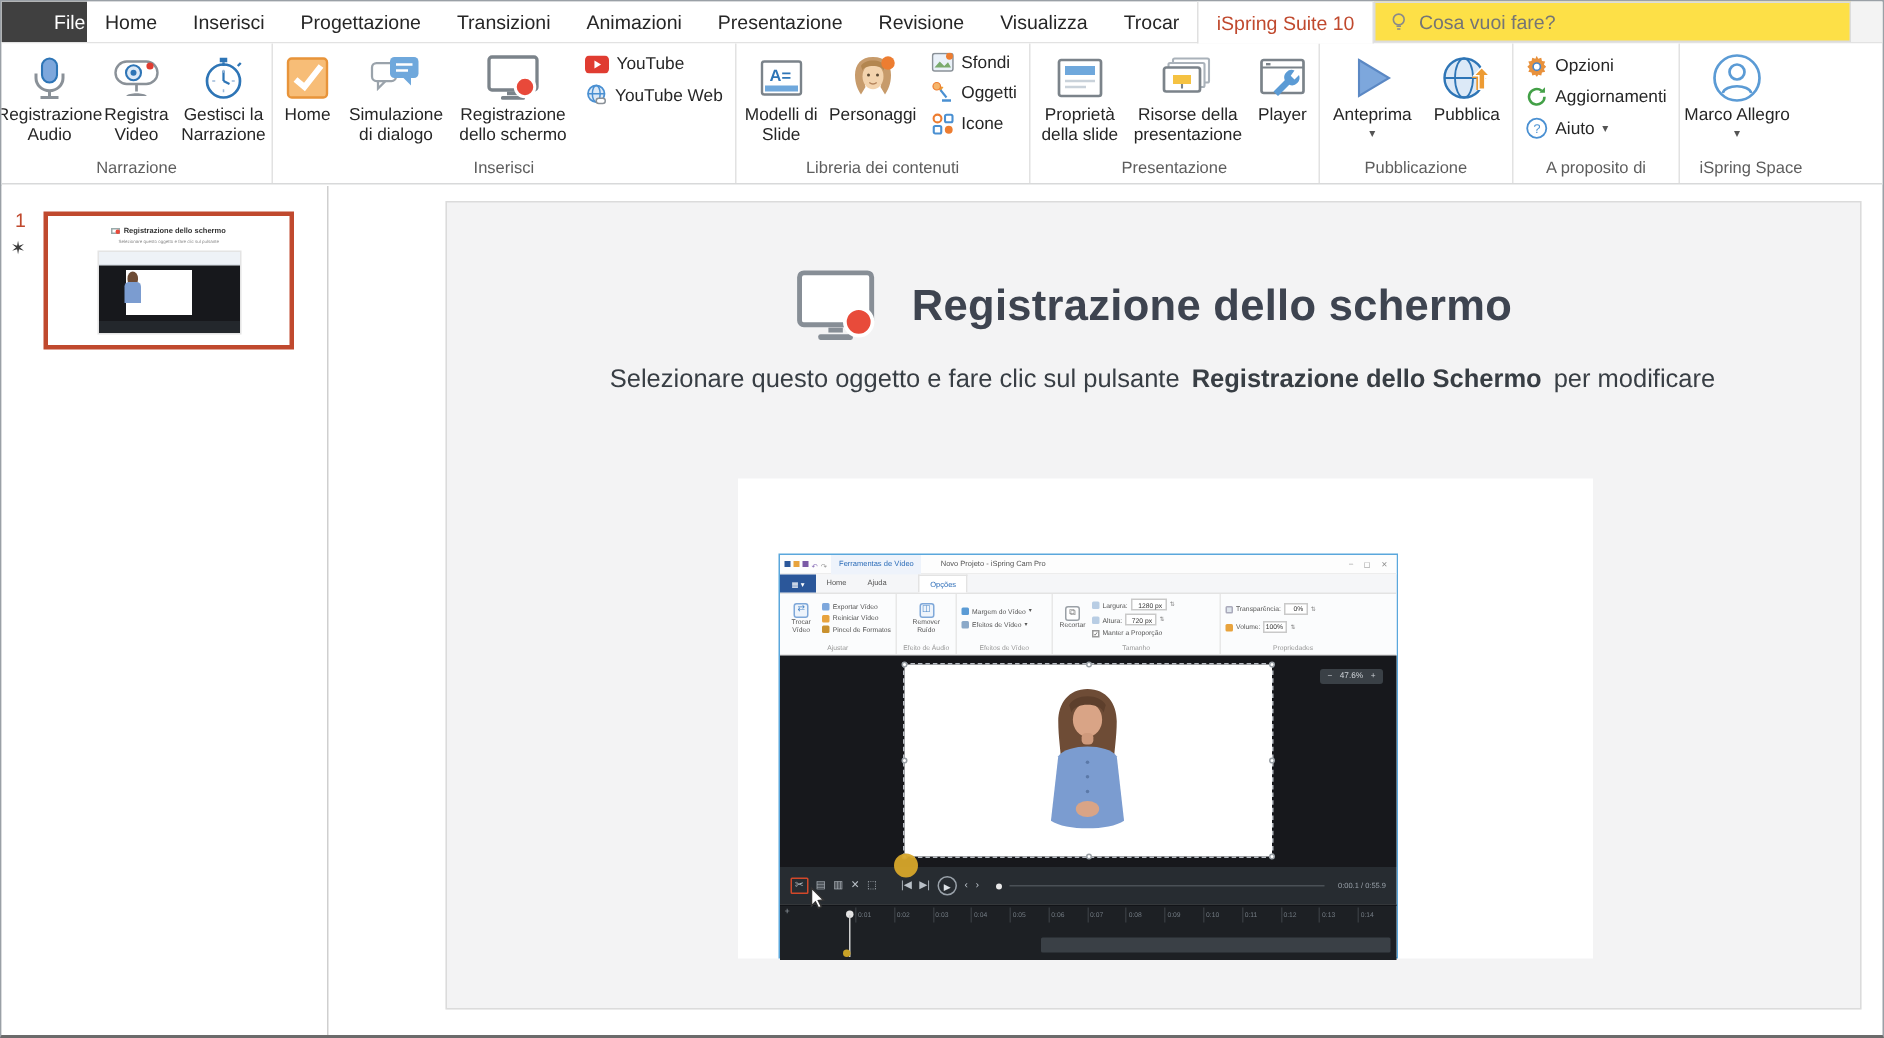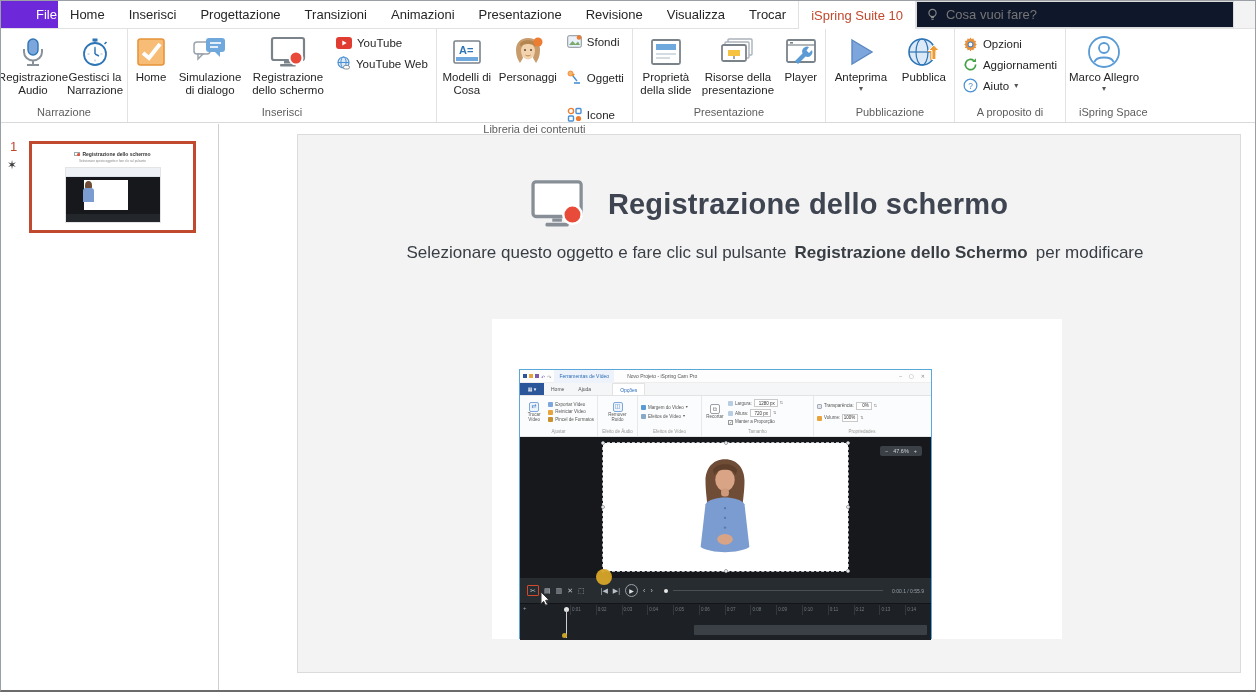--- a/index.html
+++ b/index.html
@@ -4,26 +4,26 @@
 <style>
   * { margin:0; padding:0; box-sizing:border-box; }
   html,body { background:#e8e8e8; }
   body { font-family:"Liberation Sans", sans-serif; }
   #window { position:relative; width:1256px; height:692px; background:#fff;
             border:1px solid #9aa0a6; border-bottom:2px solid #6b6b6b; overflow:hidden; }
 
   
   .menubar { position:absolute; top:0; left:0; right:0; height:28px; display:flex; align-items:stretch;
              background:#fff; border-bottom:1px solid #e2e2e2; }
-  .file-tab { background:#6d28d9; color:#fff; width:57px; display:flex; align-items:center; justify-content:center;
+  .file-tab { background:#404040; color:#fff; width:57px; display:flex; align-items:center; justify-content:center;
               font-size:13px; cursor:default;padding-left:34px; }
   .mitem { padding:0 12px; display:flex; align-items:center; font-size:13px; color:#262626; white-space:nowrap; }
   .mitem.active { color:#c0492e; background:#fff; border-left:1px solid #e0e0e0; border-right:1px solid #e0e0e0;
                   margin-bottom:-1px; z-index:2; }
-  .searchbox { width:318px; background:#0f172a; border:1px solid #dcdcdc; display:flex; align-items:center;
+  .searchbox { width:318px; background:#fde047; border:1px solid #dcdcdc; display:flex; align-items:center;
                padding:0 9px; gap:7px; margin:0; }
   .searchbox svg { flex:0 0 auto; }
   .searchbox input { border:none; background:transparent; font-size:13px; color:#6d6d6d; width:100%; outline:none;
                      font-family:"Liberation Sans", sans-serif; }
   .menufill { flex:1; background:#f3f3f3; }
 
   
   .ribbon { position:absolute; top:28px; left:0; right:0; height:94px; background:#fff;
             border-bottom:1px solid #d8d9da; display:flex; }
   .rgroup { display:flex; flex-direction:column; border-right:1px solid #e2e2e2; padding:0 1px; }
@@ -162,20 +162,33 @@
           <span class="ricon">
             <svg width="32" height="32" viewBox="0 0 32 32">
                 <rect x="11" y="3" width="10" height="16" rx="5" fill="#7da7dc" stroke="#2e75b6" stroke-width="1.4"></rect>
                 <path d="M7 13v3a9 8.5 0 0 0 18 0v-3" fill="none" stroke="#8a9198" stroke-width="2"></path>
                 <line x1="16" y1="25" x2="16" y2="28" stroke="#8a9198" stroke-width="2"></line>
                 <line x1="10" y1="29" x2="22" y2="29" stroke="#8a9198" stroke-width="2"></line>
               </svg>
           </span>
           <span>Registrazione Audio</span>
         </div>
+        <div class="rbig" style="width:54px">
+          <span class="ricon">
+            <svg width="34" height="32" viewBox="0 0 34 32">
+                <rect x="3" y="5" width="28" height="15" rx="7.5" fill="#fff" stroke="#8a9198" stroke-width="1.6"></rect>
+                <circle cx="15" cy="12.5" r="5" fill="#dce9f7" stroke="#2e75b6" stroke-width="1.4"></circle>
+                <circle cx="15" cy="12.5" r="2" fill="#2e75b6"></circle>
+                <circle cx="26" cy="8" r="2.4" fill="#e03c31"></circle>
+                <line x1="17" y1="20" x2="17" y2="25" stroke="#8a9198" stroke-width="1.8"></line>
+                <path d="M10 28c2-2.5 12-2.5 14 0z" fill="#8a9198"></path>
+              </svg>
+          </span>
+          <span>Registra Video</span>
+        </div>
         <div class="rbig">
           <span class="ricon">
             <svg width="32" height="32" viewBox="0 0 32 32">
                 <circle cx="16" cy="18" r="11" fill="#fff" stroke="#2e75b6" stroke-width="1.8"></circle>
                 <rect x="13.5" y="2.5" width="5" height="3" fill="#2e75b6"></rect>
                 <line x1="16" y1="5.5" x2="16" y2="8" stroke="#2e75b6" stroke-width="1.6"></line>
                 <line x1="25.5" y1="8" x2="27.5" y2="6" stroke="#2e75b6" stroke-width="1.6"></line>
                 <line x1="16" y1="18" x2="16" y2="11" stroke="#2e75b6" stroke-width="1.5"></line>
                 <line x1="16" y1="18" x2="20" y2="20" stroke="#2e75b6" stroke-width="1.5"></line>
                 <line x1="16" y1="10.5" x2="16" y2="12.5" stroke="#9cb8d8" stroke-width="1"></line>
@@ -250,37 +263,37 @@
     <div class="rgroup">
       <div class="ritems">
         <div class="rbig" style="width:58px">
           <span class="ricon">
             <svg width="32" height="30" viewBox="0 0 32 30">
                 <rect x="3" y="4" width="26" height="22" rx="1.5" fill="#fff" stroke="#7b838a" stroke-width="1.6"></rect>
                 <text x="8" y="17" font-size="11" font-family="Liberation Sans" fill="#2e75b6" font-weight="bold">A=</text>
                 <rect x="5" y="20" width="22" height="4" fill="#6fa8dc"></rect>
               </svg>
           </span>
-          <span>Modelli di Cosa</span>
+          <span>Modelli di Slide</span>
         </div>
         <div class="rbig" style="width:64px">
           <span class="ricon">
             <svg width="34" height="34" viewBox="0 0 34 34">
                 <path d="M17 3c-8 0-12 5-12 12 0 6 2 10 4 13l3-5c-1-3 0-6 5-6s6 3 5 6l3 5c2-3 4-7 4-13 0-7-4-12-12-12z" fill="#c79b6b"></path>
                 <ellipse cx="17" cy="16" rx="7" ry="8.5" fill="#f3d3ad"></ellipse>
                 <circle cx="14" cy="15" r="1" fill="#5d4a33"></circle>
                 <circle cx="20" cy="15" r="1" fill="#5d4a33"></circle>
                 <path d="M14.5 20c1.5 1.2 3.5 1.2 5 0" fill="none" stroke="#b5855c" stroke-width="1"></path>
                 <path d="M10 12c1-4 13-4 14 0l1-3c-2-5-14-5-16 0z" fill="#b3864f"></path>
                 <circle cx="27" cy="7" r="4.5" fill="#ed7d31"></circle>
               </svg>
           </span>
           <span>Personaggi</span>
         </div>
-        <div class="rsmallcol" style="gap:22px; padding-top:6px">
+        <div class="rsmallcol" style="gap:6px; padding-top:6px">
           <div class="rsmall">
             <svg width="15" height="13" viewBox="0 0 15 13">
                 <rect x="0.7" y="0.7" width="13.6" height="11.6" rx="1.5" fill="#eaf1f9" stroke="#8a9198" stroke-width="1"></rect>
                 <path d="M2 10l3.5-4 3 3 2.5-2.5 2 3.5z" fill="#7aab6e"></path>
                 <circle cx="12" cy="2.5" r="2.3" fill="#ed7d31"></circle>
               </svg>
             <span>Sfondi</span>
           </div>
           <div class="rsmall">
             <svg width="15" height="15" viewBox="0 0 15 15">

